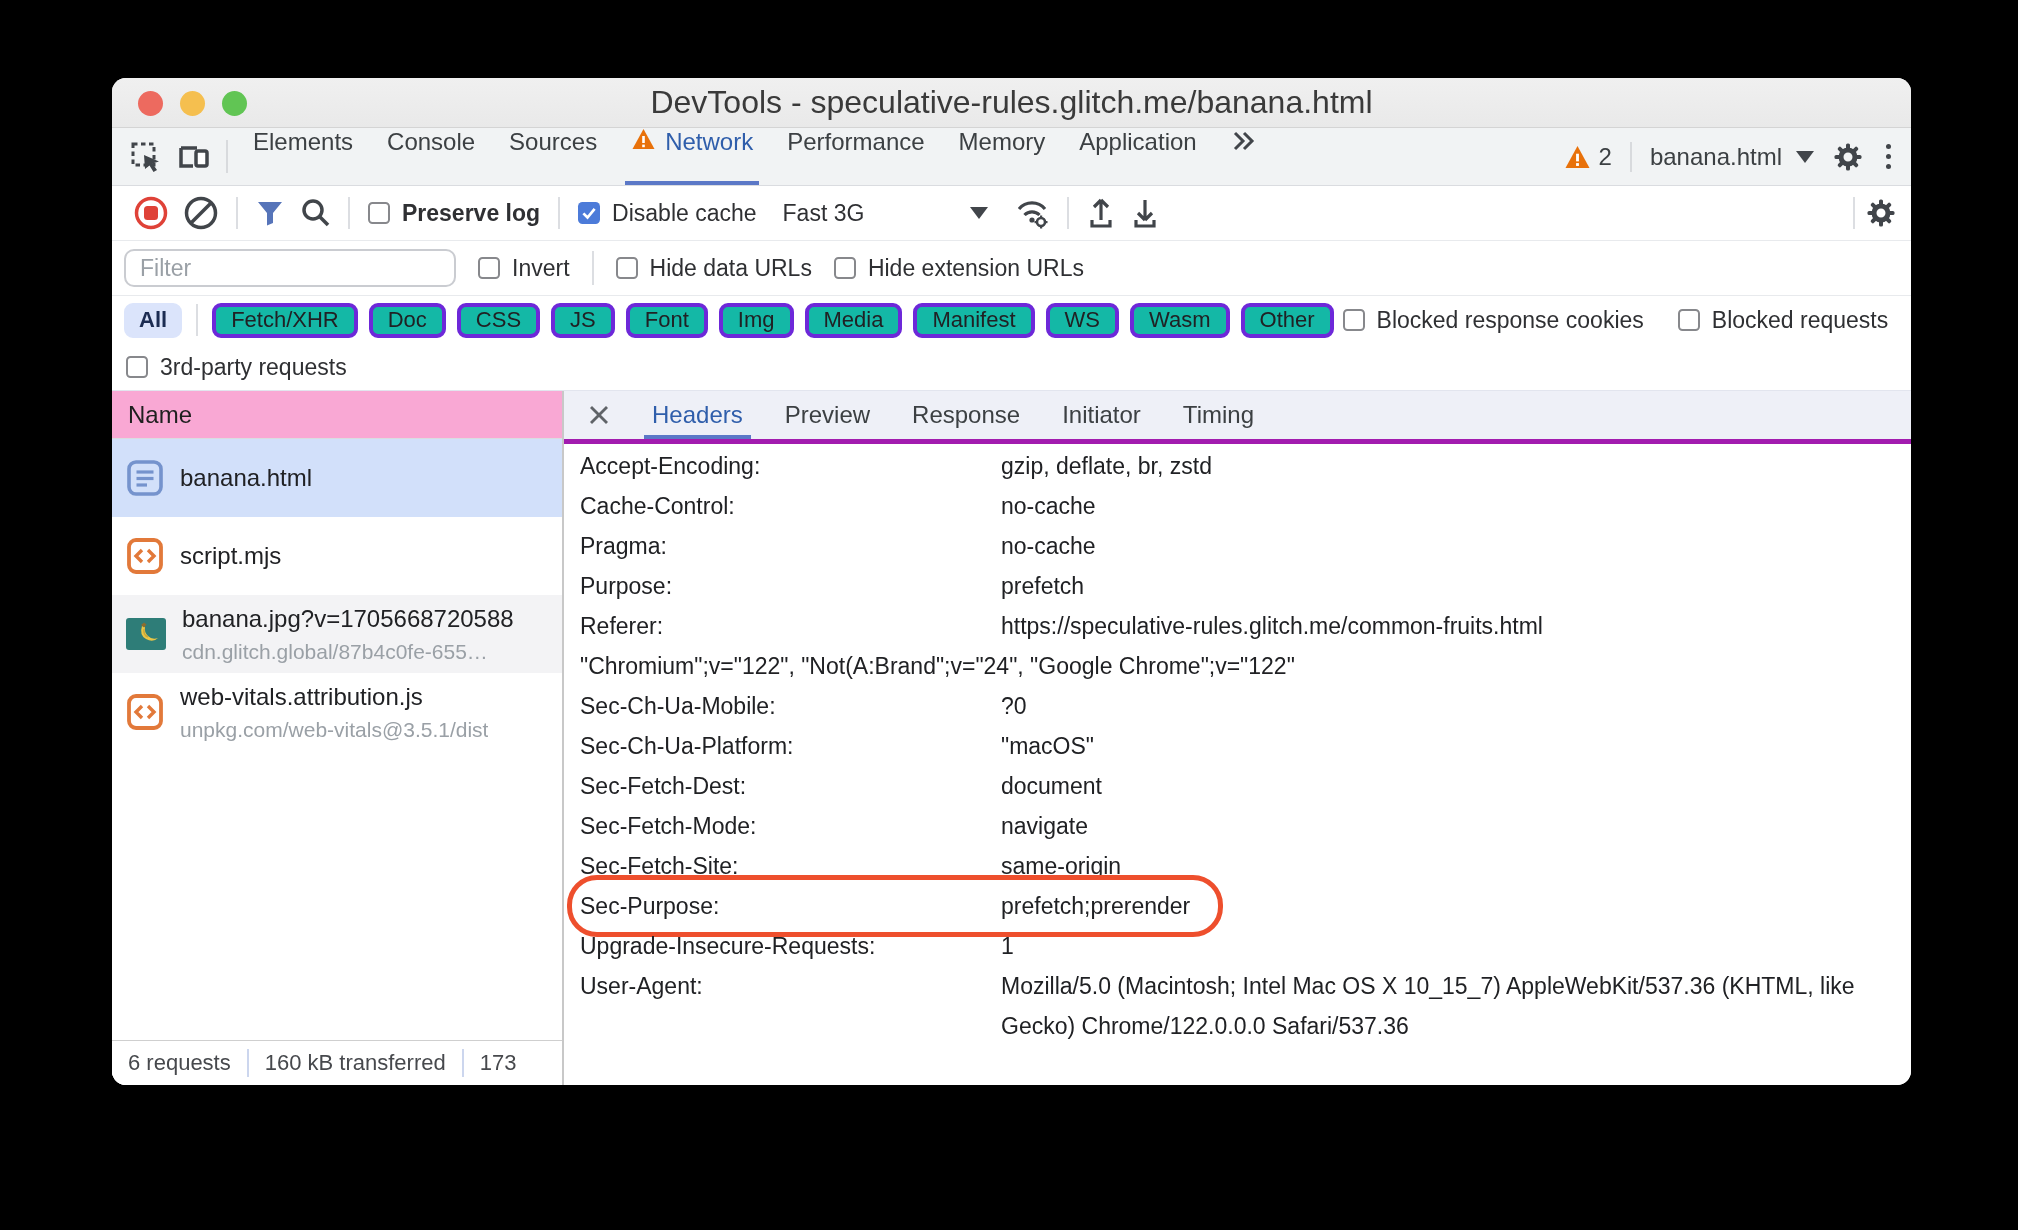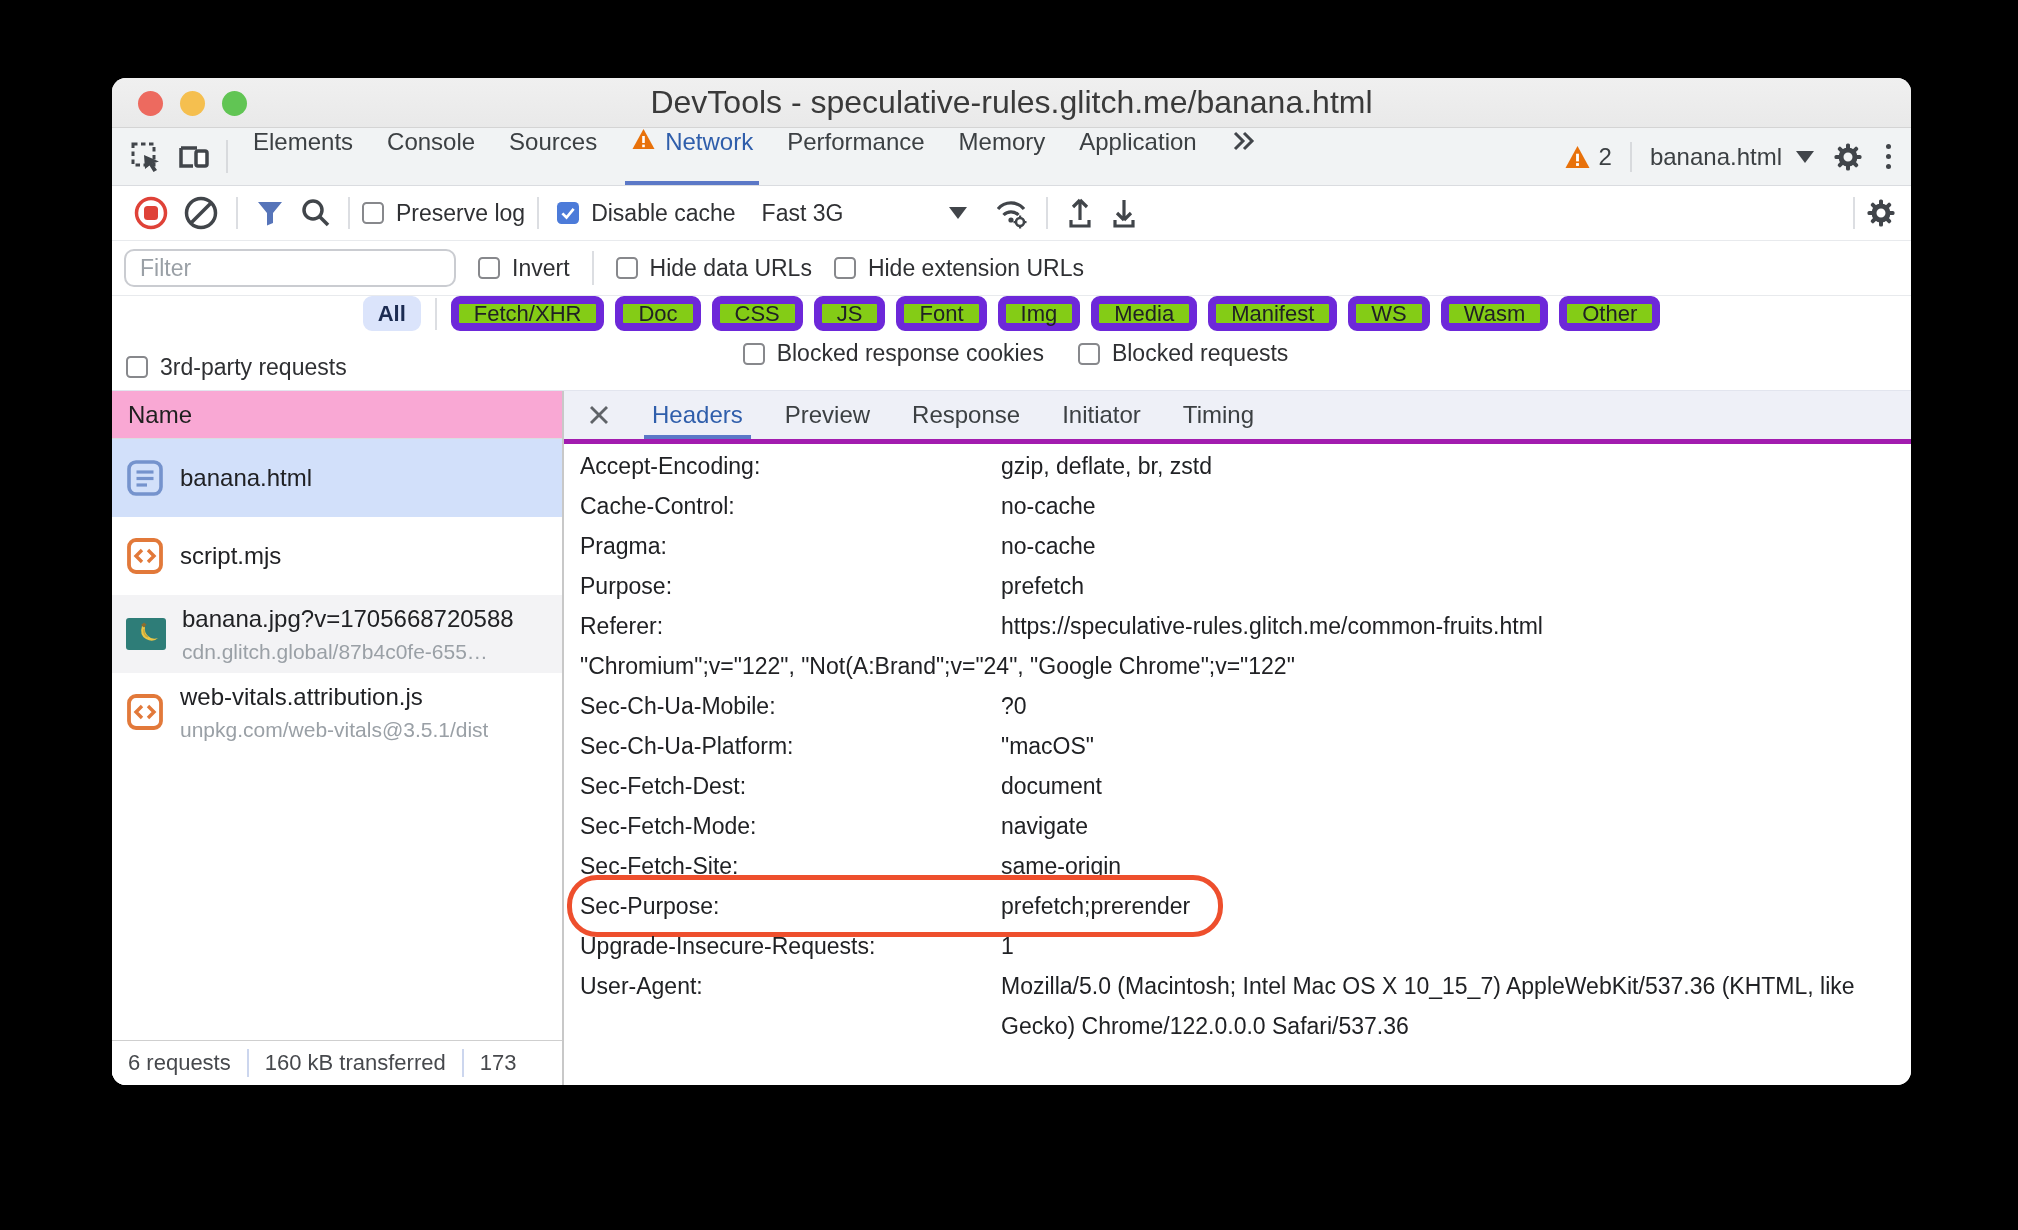--- a/index.html
+++ b/index.html
@@ -45,23 +45,23 @@
   .right-gear { margin-left:auto; display:flex; align-items:center; }
 
   
   .filter-row { height:55px; display:flex; align-items:center; padding:0 12px; border-bottom:1px solid #e8eaed; gap:22px; }
   .filter-input { width:332px; height:38px; border:2px solid #caccd1; border-radius:10px; padding:0 14px;
                   font-size:23px; color:#333; font-family:"Liberation Sans", sans-serif; outline:none; }
   .filter-input::placeholder { color:#9aa0a6; }
   .fsep { width:2px; height:34px; background:#dcdee2; }
 
   
-  .chips-row { height:48px; display:flex; align-items:center; padding:0 12px; gap:9px;flex-direction:column; }
-  .chip { height:35px; padding:0 15px; border:8px solid #6d28d9; border-radius:9px; font-size:22px; color:#202124;
-          display:flex; align-items:center; background:#84cc16; white-space:nowrap; }
+  .chips-row { height:48px; display:flex; align-items:center; padding:0 12px; gap:1px; }
+  .chip { height:35px; padding:0 15px; border:4px solid #6d28d9; border-radius:9px; font-size:22px; color:#202124;
+          display:flex; align-items:center; background:#14b8a6; white-space:nowrap; }
   .chip.selected { background:#dbe4fb; border:2px solid #dbe4fb; color:#1c2c52; font-weight:700; padding:0 13px; }
   .chip-sep { width:2px; height:32px; background:#dcdee2; margin:0 3px; }
   .chips-cbs { display:flex; align-items:center; gap:34px; margin-left:8px; }
 
   .third-row { height:46px; display:flex; align-items:center; padding:0 14px; }
 
   
   .content { position:absolute; top:312px; bottom:0; left:0; right:0; display:flex; border-top:1px solid #e2e5ee; }
   .requests { width:452px; border-right:2px solid #c8c8c8; display:flex; flex-direction:column; background:#fff; }
   .name-header { height:48px; background:#f9a8d4; border-bottom:1px solid #dadce0; font-size:24px; color:#1f1f1f;
@@ -213,21 +213,21 @@
           <path d="M3 4 H27 L18 15 V25 L12 27.5 V15 Z" fill="#5674b9"></path>
         </svg>
     </div>
     <div class="tool-ic">
       <svg width="32" height="32" viewBox="0 0 32 32">
           <circle cx="14" cy="13" r="9" fill="none" stroke="#41454a" stroke-width="3.5"></circle>
           <line x1="21" y1="20" x2="29" y2="28" stroke="#41454a" stroke-width="3.5"></line>
         </svg>
     </div>
     <div class="tsep"></div>
-    <div class="cbrow" style="margin:0 2px;">
+    <div class="cbrow" style="margin:0 8px;font-weight:bold;">
       <div class="cbox"></div>
       <span>Preserve log</span>
     </div>
     <div class="tsep"></div>
     <div class="cbrow" style="margin:0 8px;">
       <div class="cbox checked">
         <svg width="18" height="18" viewBox="0 0 24 24">
             <path d="M4.5 12.5 L10 18 L19.5 6.5" stroke="#fff" stroke-width="3.6" fill="none"></path>
           </svg>
       </div>

